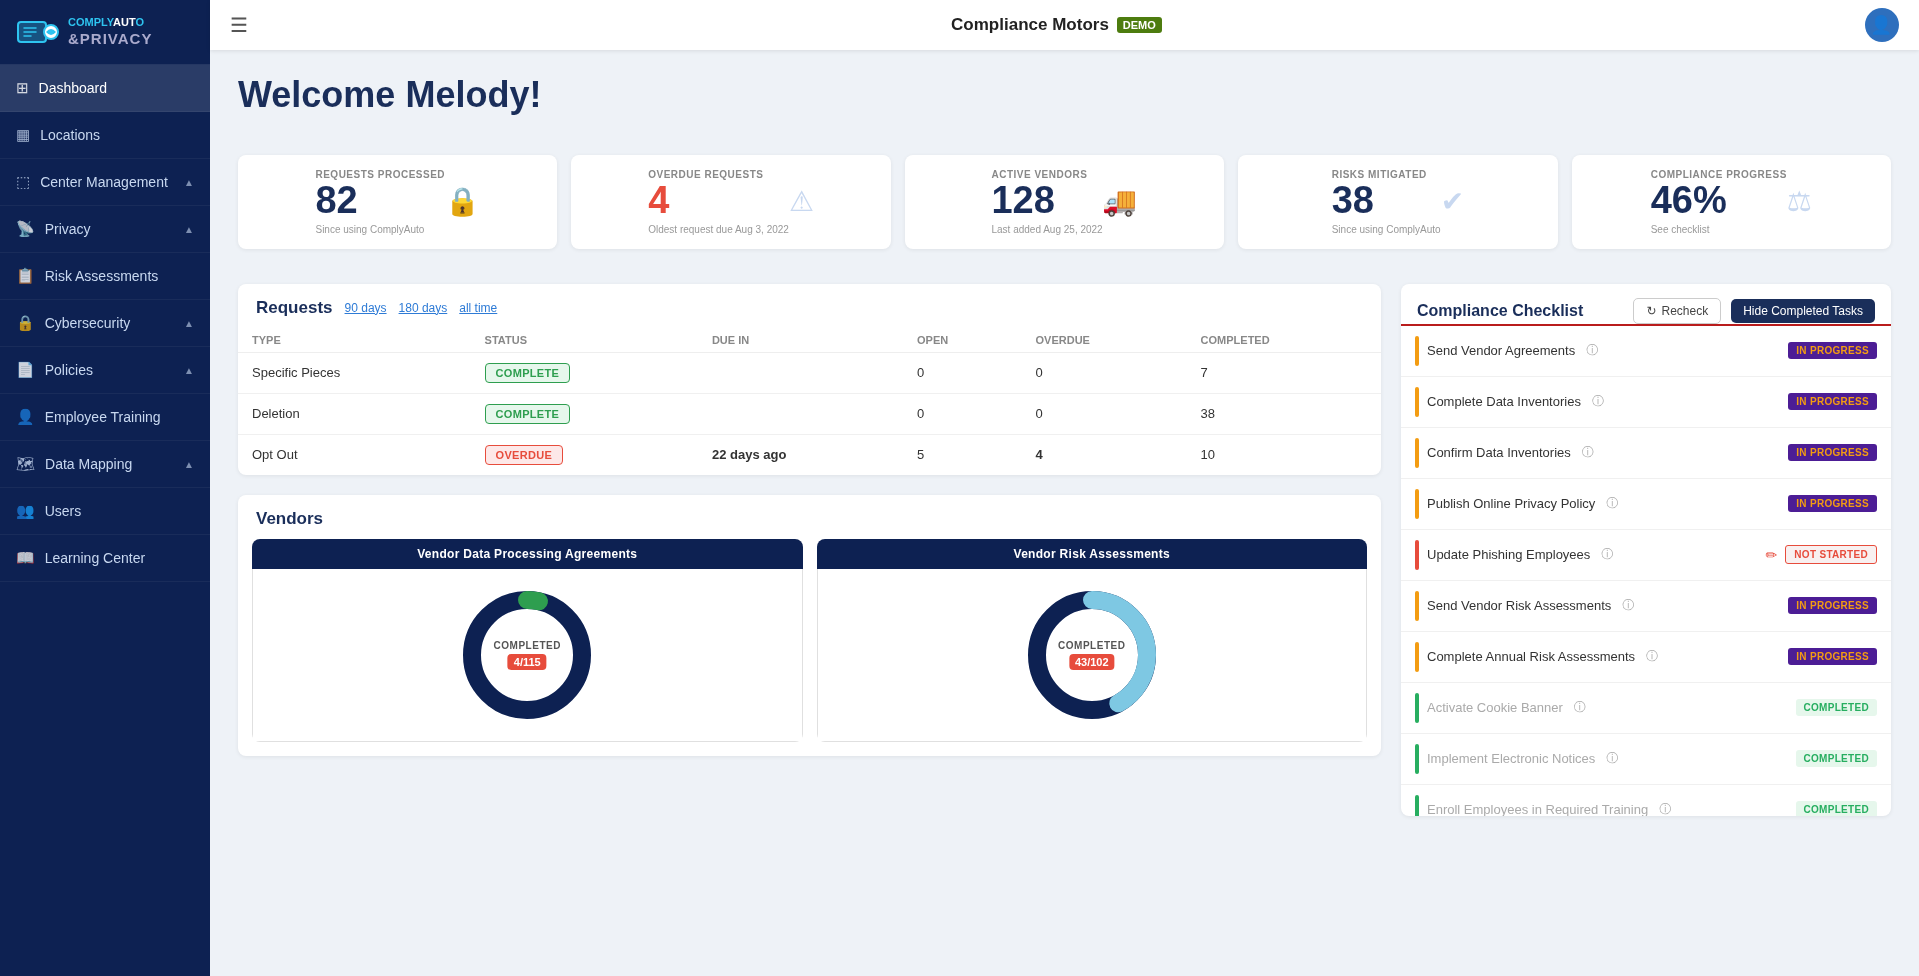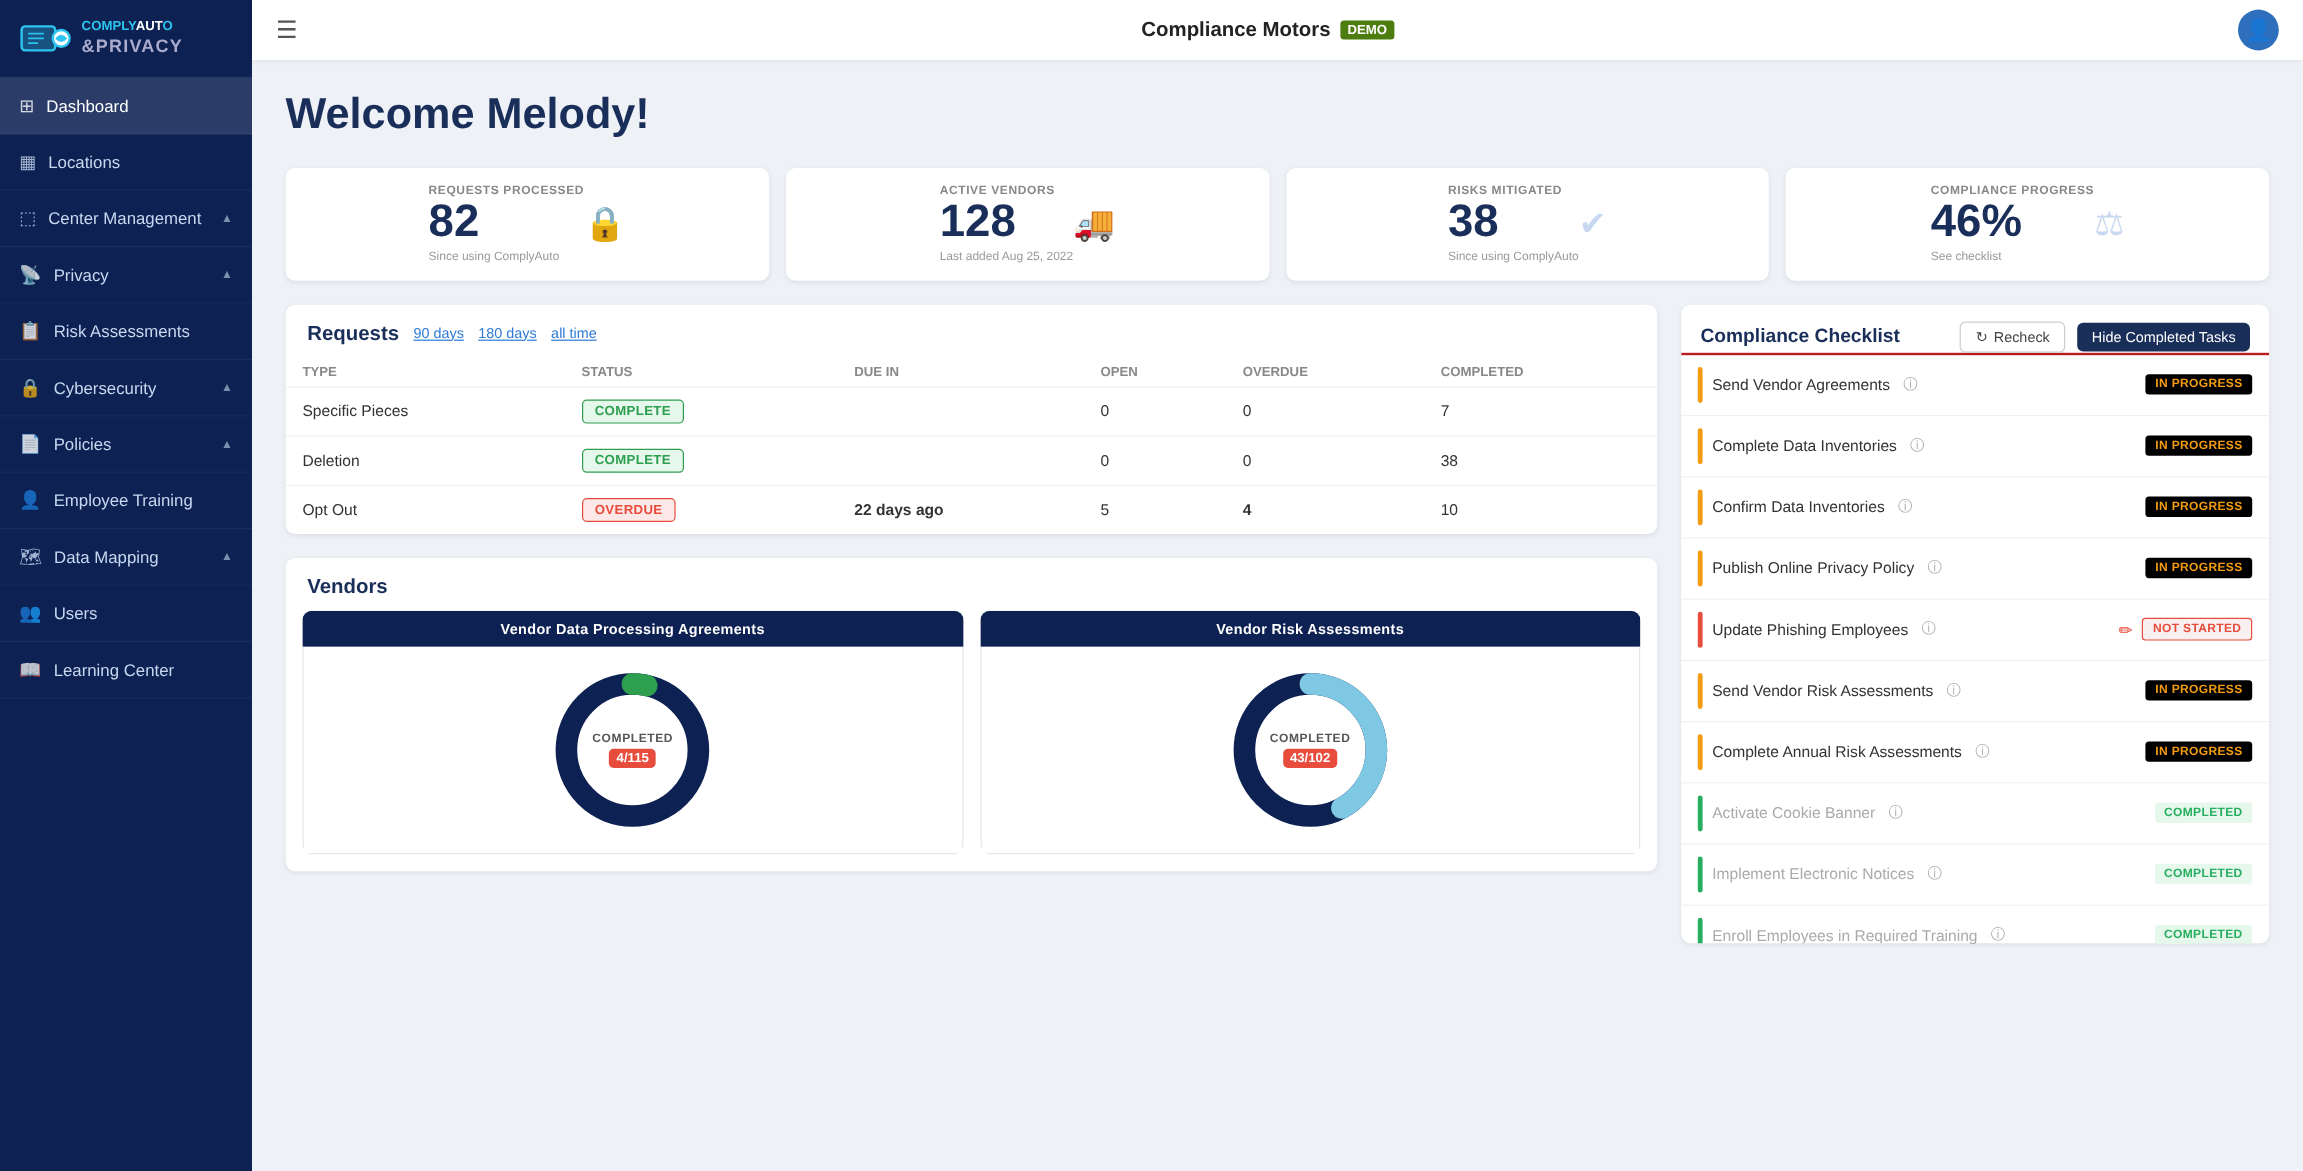--- a/index.html
+++ b/index.html
@@ -71,21 +71,21 @@
     
     #main {
       flex: 1;
       margin-left: 0;
       margin-top: 50px;
       overflow-y: auto;
       padding: 24px 28px;
       background: #eef2f7;
       display: flex;
       flex-direction: column;
-      gap: 20px;
+      gap: 35px;
     }
 
     #welcome-title { font-size: 36px; font-weight: 700; color: #1a2e5a; margin-bottom: 4px; }
 
     
     .stats-row {
       display: flex;
       gap: 14px;
     }
     .stat-card {
@@ -255,21 +255,21 @@
     .item-name { color: #333; font-size: 13px; }
     .item-name.completed { color: #aaa; }
     .item-help { color: #aaa; font-size: 12px; cursor: pointer; margin-left: 3px; }
     .status-badge {
       font-size: 10px;
       font-weight: 700;
       padding: 3px 8px;
       border-radius: 3px;
       letter-spacing: 0.3px;
     }
-    .status-in-progress { background: #000000; color: #f39c12; }
+    .status-in-progress { background: #4c1d95; color: #f39c12; }
     .status-not-started { background: #f8f0f0; color: #e74c3c; border: 1px solid #e74c3c; }
     .status-completed { background: #e6f7ec; color: #27ae60; }
     .edit-icon { color: #e74c3c; font-size: 14px; margin-right: 4px; }
 
     
     ::-webkit-scrollbar { width: 6px; }
     ::-webkit-scrollbar-track { background: #f0f0f0; }
     ::-webkit-scrollbar-thumb { background: #bbb; border-radius: 3px; }
   </style>
 </head>
@@ -401,20 +401,28 @@
   <div id="welcome-title">Welcome Melody!</div>
 
   <div class="stats-row" id="stats-row">
       <div class="stat-card">
       <div class="stat-card-left">
         <div class="stat-label">REQUESTS PROCESSED</div>
         <div class="stat-value ">82</div>
         <div class="stat-sub">Since using ComplyAuto</div>
       </div>
       <div class="stat-icon">🔒</div>
+    </div>
+      <div class="stat-card">
+      <div class="stat-card-left">
+        <div class="stat-label">OVERDUE REQUESTS</div>
+        <div class="stat-value overdue">4</div>
+        <div class="stat-sub">Oldest request due Aug 3, 2022</div>
+      </div>
+      <div class="stat-icon">⚠</div>
     </div>
       <div class="stat-card">
       <div class="stat-card-left">
         <div class="stat-label">ACTIVE VENDORS</div>
         <div class="stat-value ">128</div>
         <div class="stat-sub">Last added Aug 25, 2022</div>
       </div>
       <div class="stat-icon">🚚</div>
     </div>
       <div class="stat-card">

